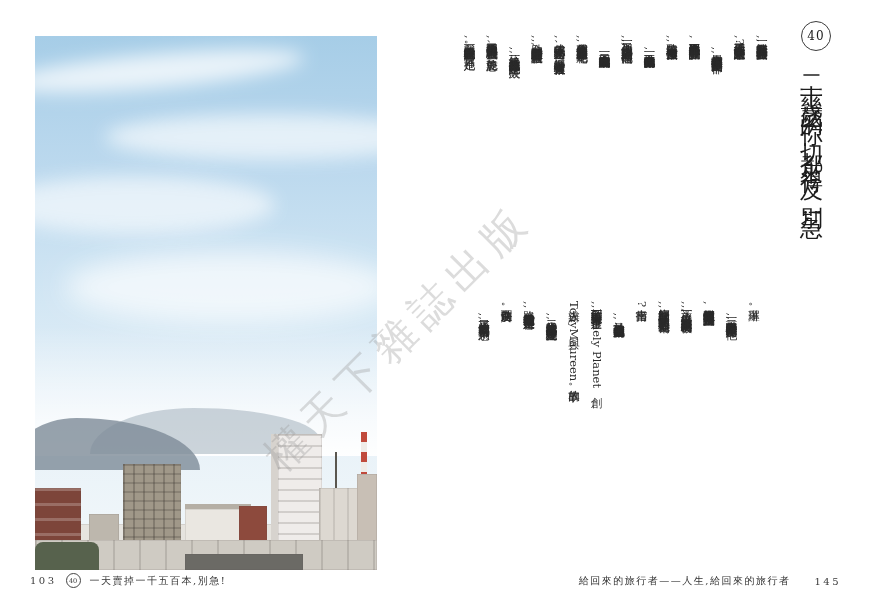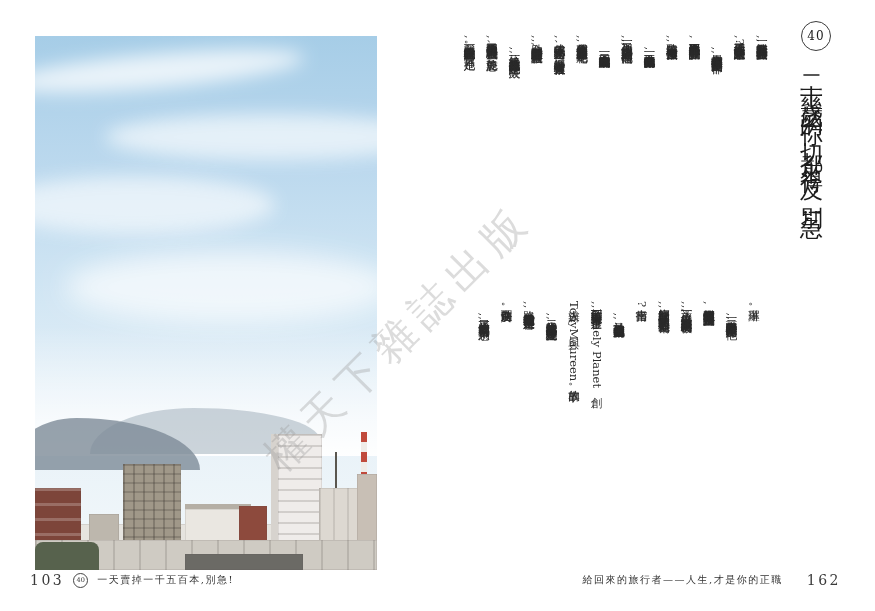--- a/index.html
+++ b/index.html
@@ -69,21 +69,21 @@
   .vband{position:absolute;writing-mode:vertical-rl;text-orientation:mixed;
     font-size:11.5px;color:#2a2a2a;}
   .vband>div{line-height:22.5px;white-space:pre;}
   .band1{top:35px;right:102px;height:278px;}
   .band2{top:301px;right:110px;height:272px;}
 
   
   .footer{position:absolute;bottom:23px;font-size:10px;color:#333;display:flex;align-items:center;}
   .footer-left{left:30px;gap:9px;}
   .footer-right{right:34px;gap:24px;}
-  .pagenum{letter-spacing:2.5px;font-size:14px;color:#3a3a3a;}
+  .pagenum{letter-spacing:2.5px;font-size:10px;color:#3a3a3a;}
   .badge-sm{
     width:13px;height:13px;border:1px solid #444;border-radius:50%;
     display:flex;align-items:center;justify-content:center;
     font-size:6.5px;color:#333;flex:0 0 auto;
   }
   .running-title,.book-title{letter-spacing:1.5px;}
 </style>
 </head>
 <body>
 
@@ -153,20 +153,20 @@
       <div>　於是,他們在廚房的餐桌上把自己的旅行整理成書,</div>
       <div>自己印刷,一天賣掉一千五百本,這是Lonely Planet創</div>
       <div>辦人Tony與Maureen的故事。</div>
       <div>　二十幾歲的我,換了三份工作,走了好幾年的冤枉</div>
       <div>路,雖然三十幾歲後依稀能看見前方的路,但還是會急</div>
       <div>於前進而跌倒。</div>
       <div>　二十幾歲的你,一切都還來得及,別急!</div>
     </div>
 
     <div class="footer footer-right">
-      <span class="book-title">給回來的旅行者——人生,才是你的正職</span>
-      <span class="pagenum">162</span>
+      <span class="book-title">給回來的旅行者——人生,給回來的旅行者</span>
+      <span class="pagenum">145</span>
     </div>
   </div>
 
   <div class="watermark">權天下雜誌出版</div>
 
 </div>
 
 </body></html>

